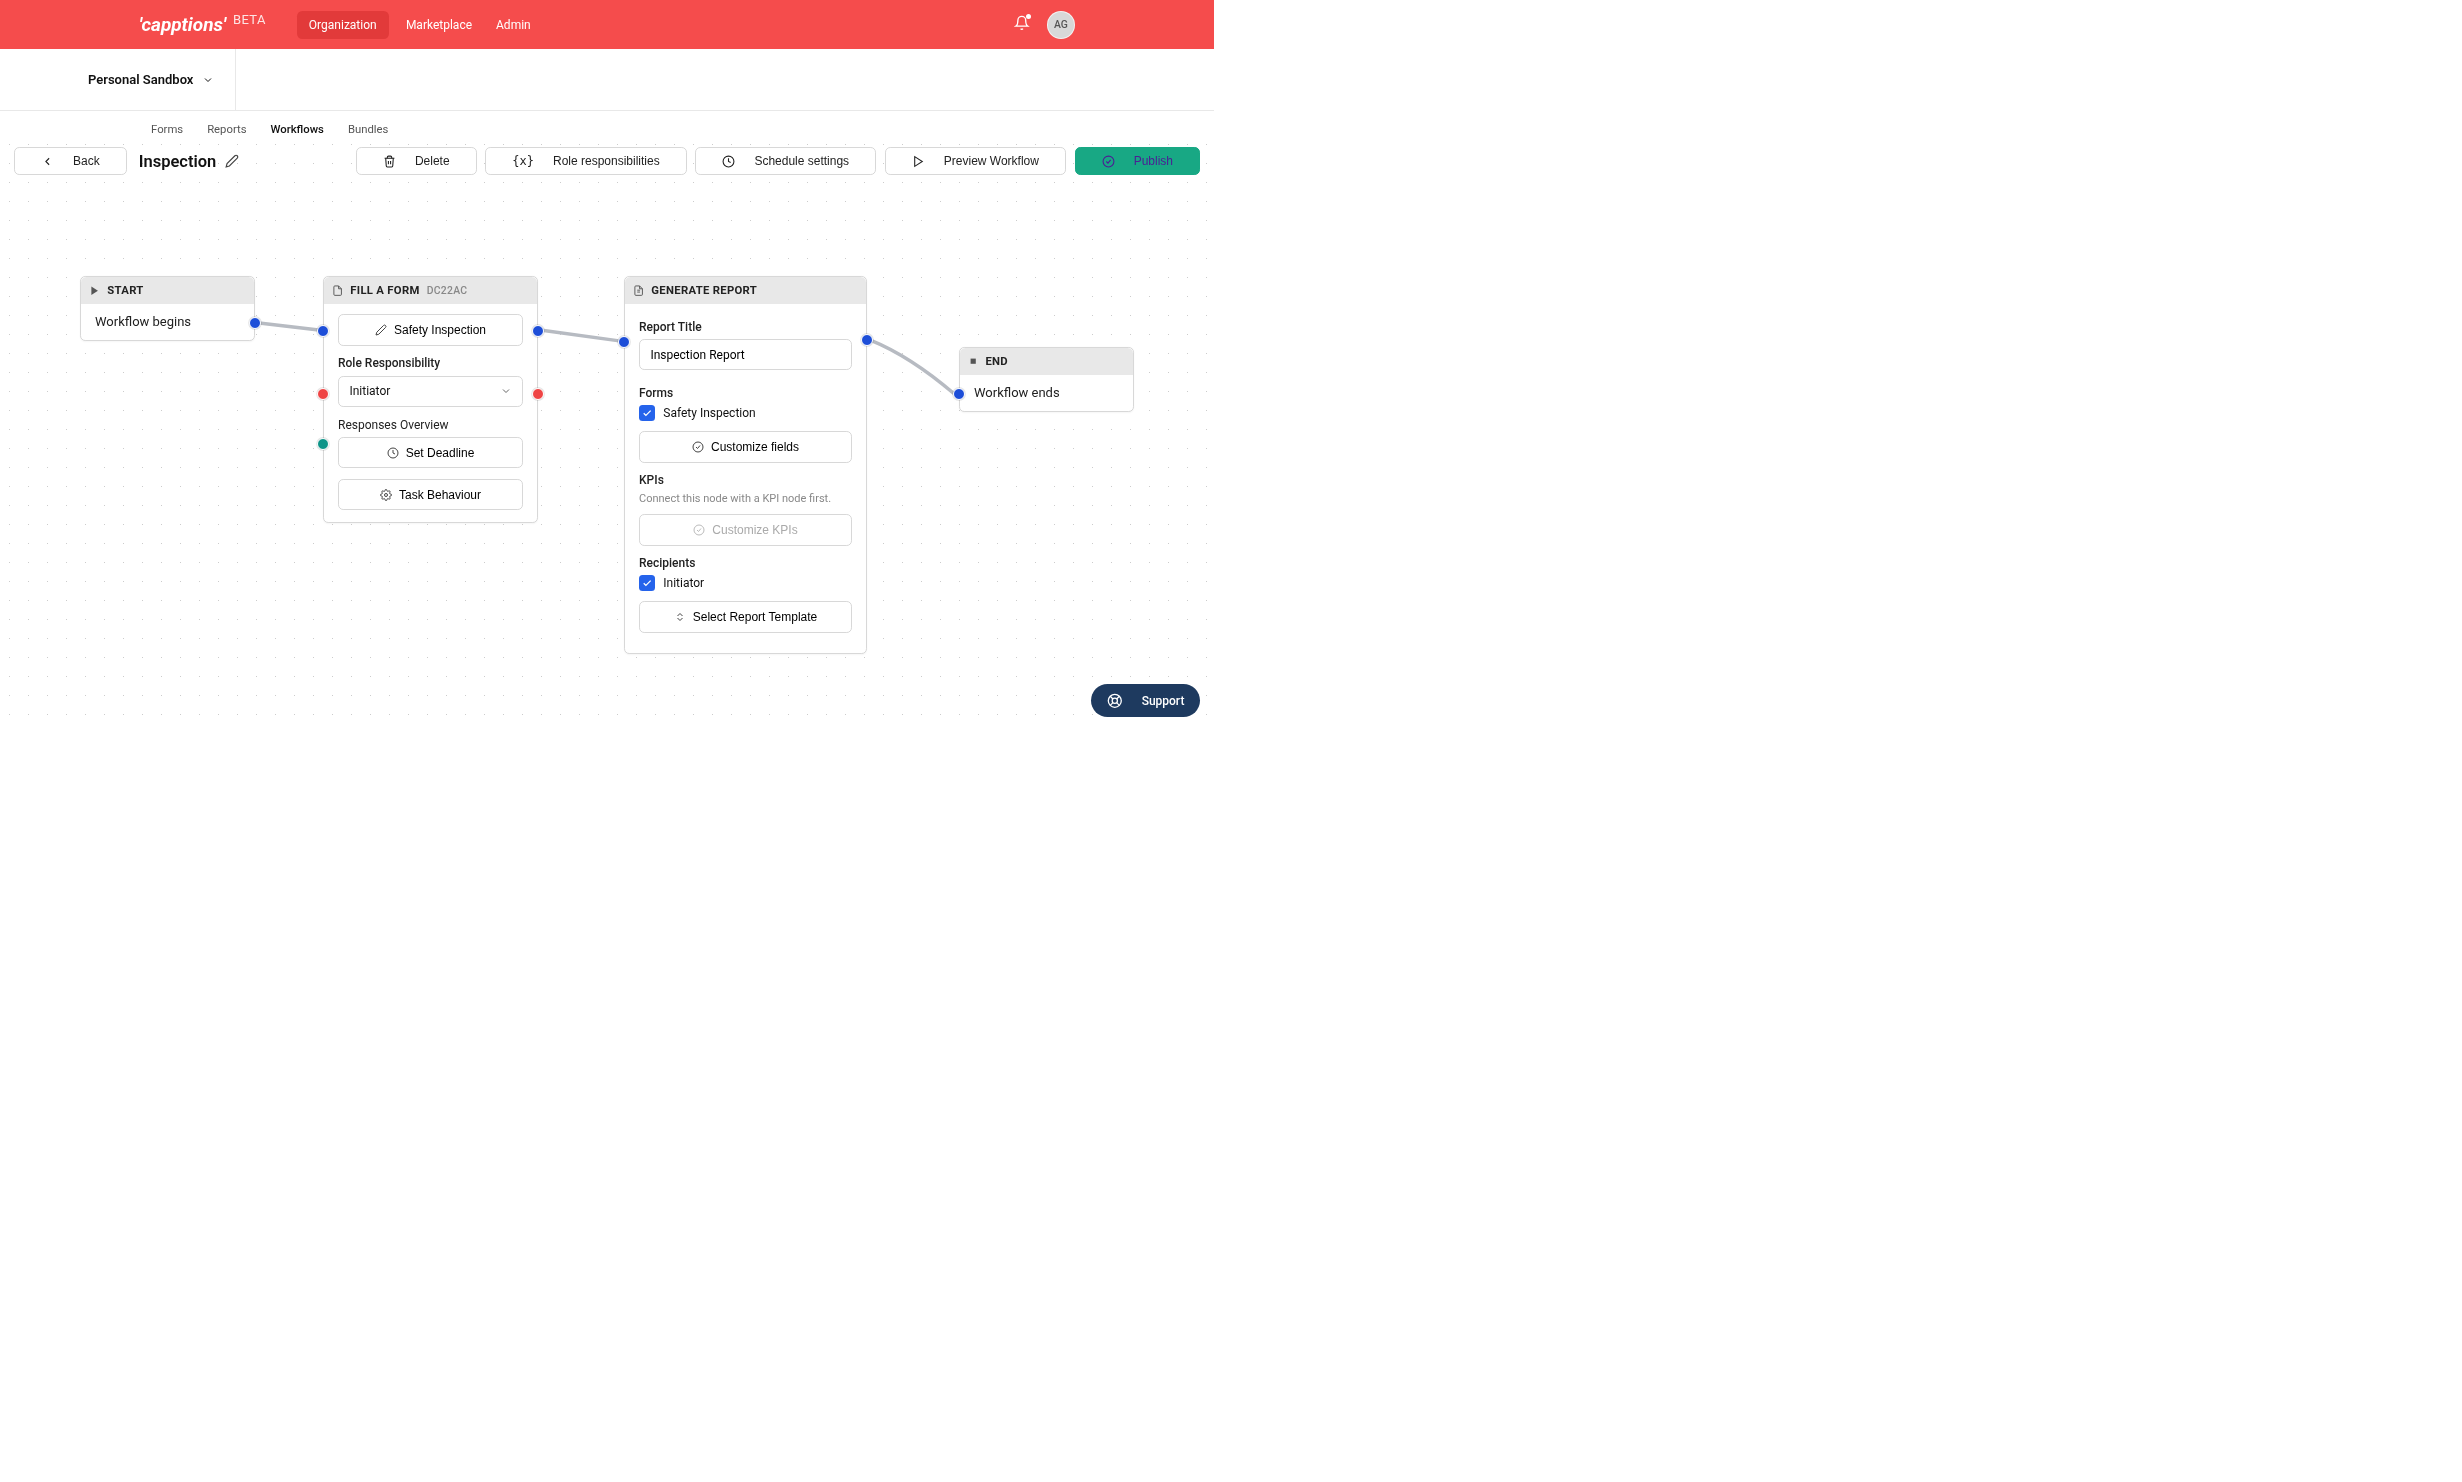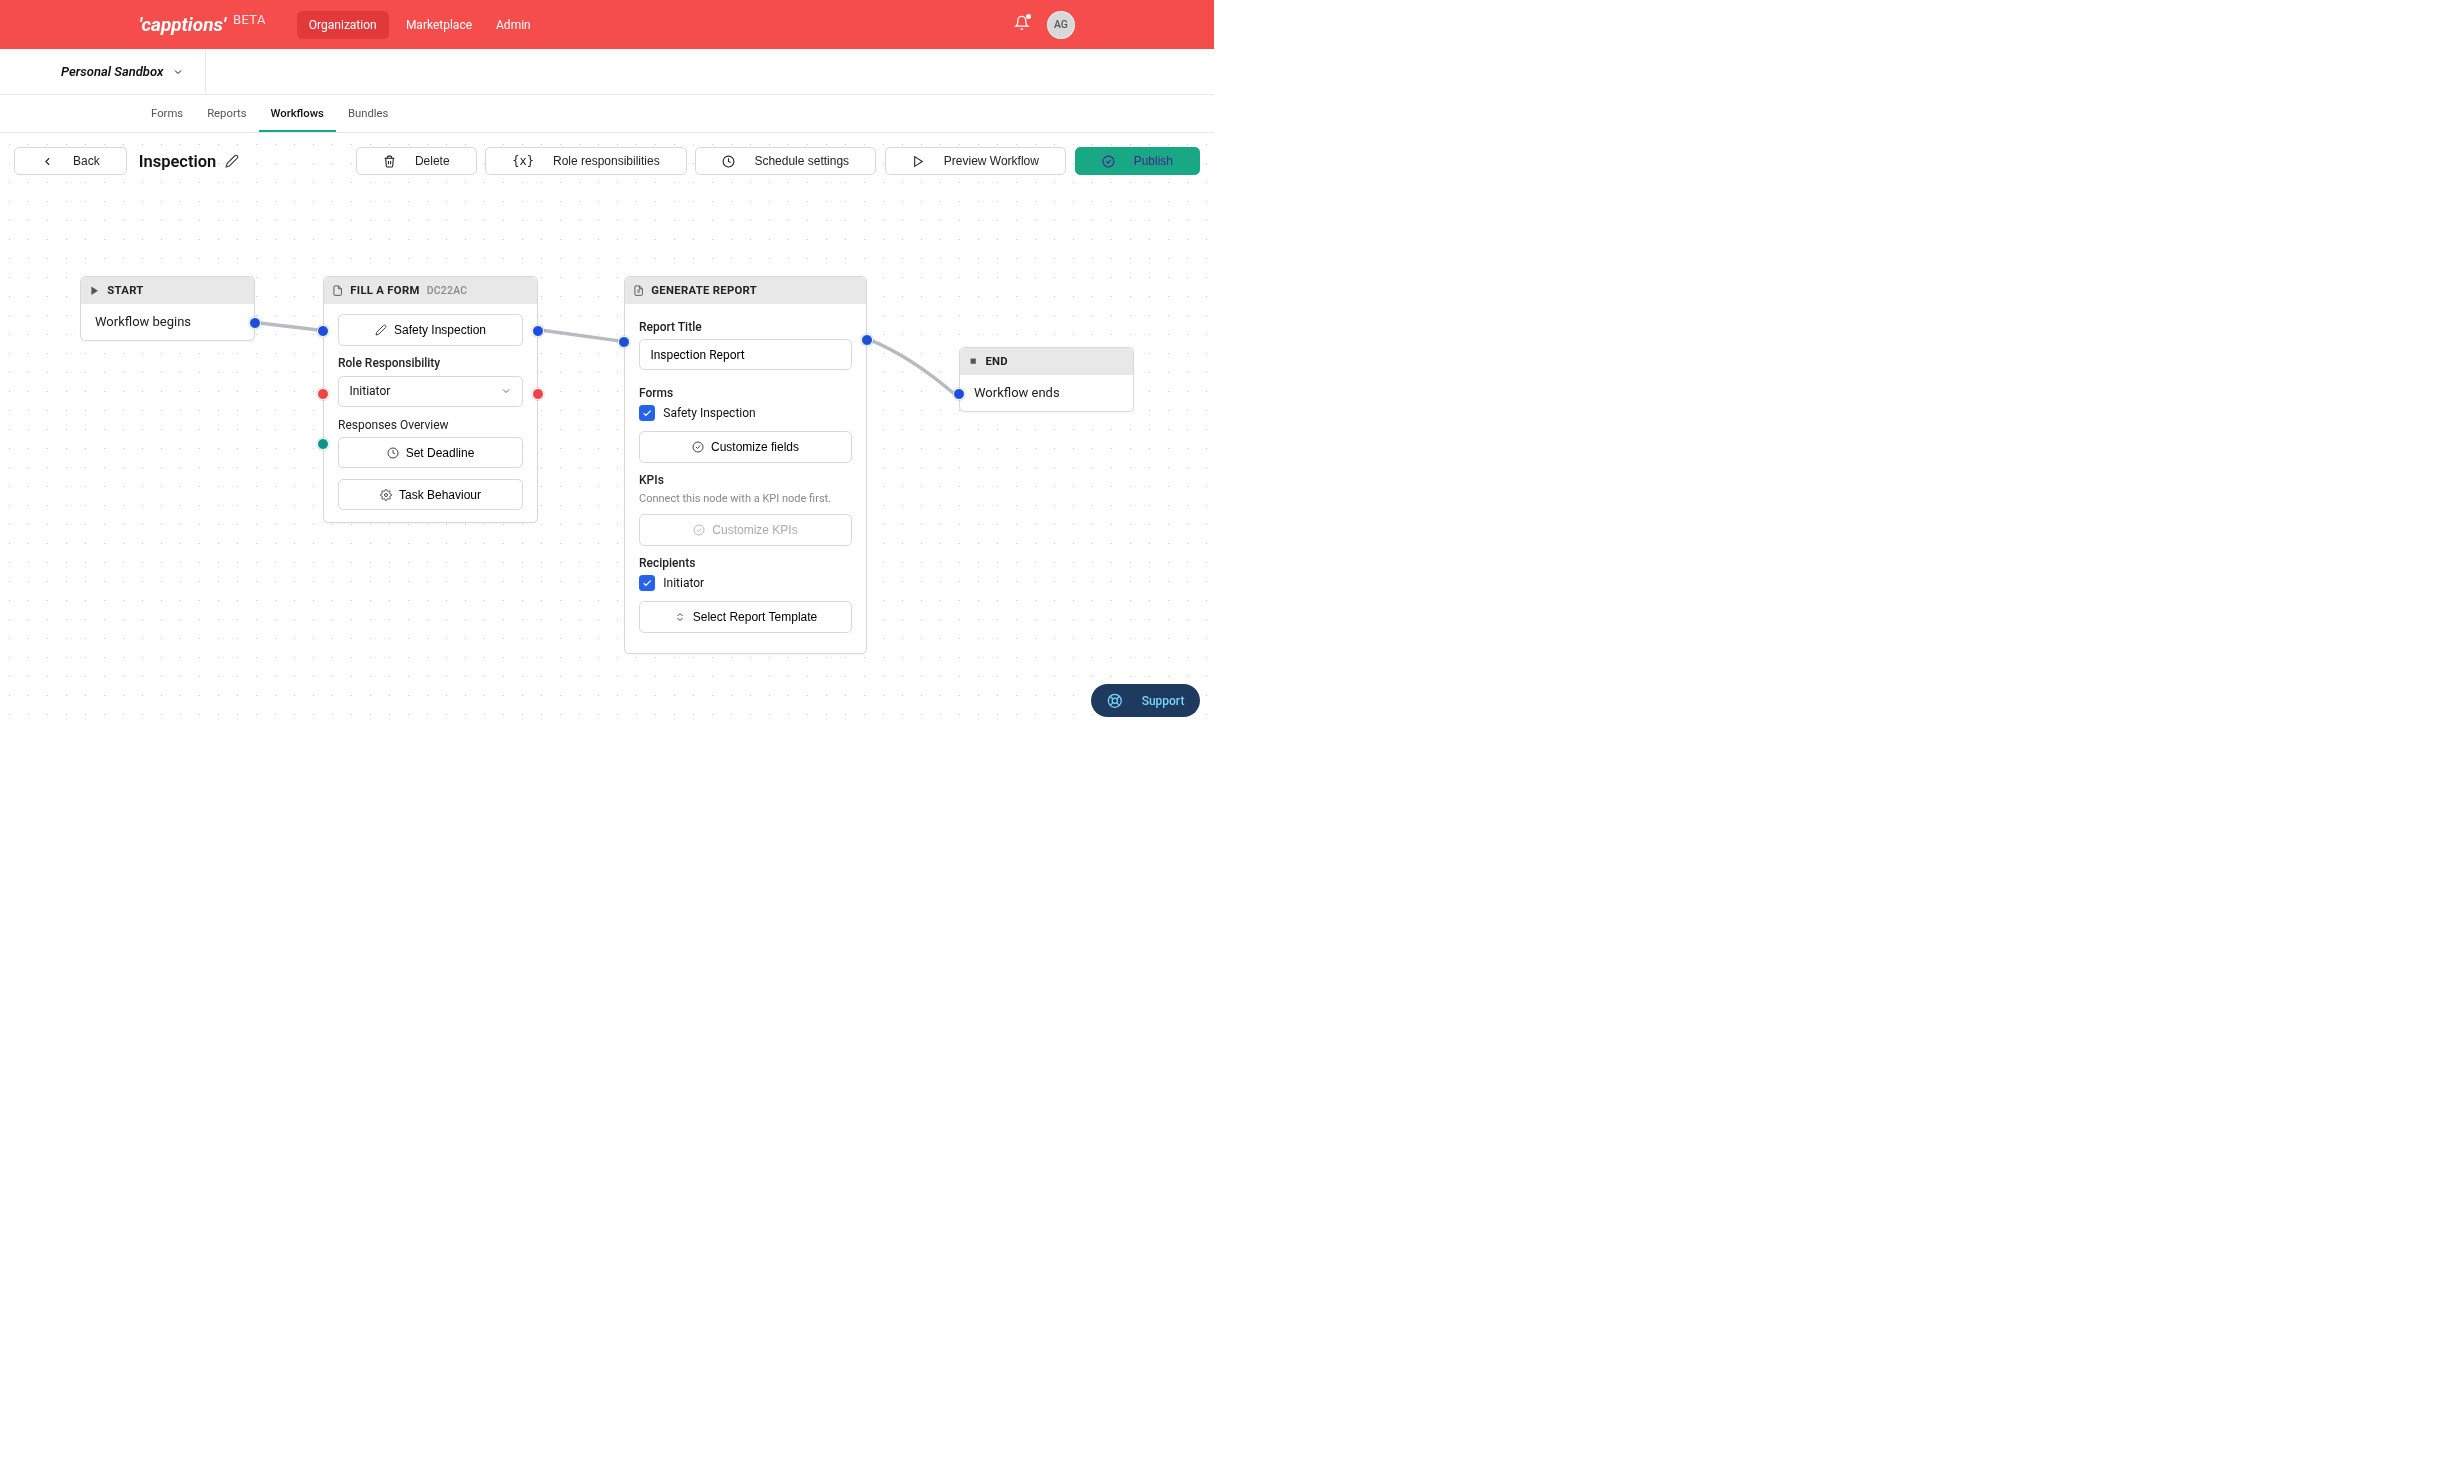--- a/index.html
+++ b/index.html
@@ -10,21 +10,21 @@
 .logo { color: #fff; font-weight: 700; font-size: 19px; font-style: italic; margin-right: 7px; }
 .beta { color: #fff; font-size: 13px; letter-spacing: 0.4px; opacity: 0.85; position: relative; top: -5.2px; margin-right: 31px; }
 .nav-pill { background: #e23a3a; color: #fff; padding: 7px 12px; border-radius: 5.2px; font-size: 12px; margin-right: 5.2px; cursor: pointer; }
 .nav-link { color: #fff; padding: 7px 12px; font-size: 12px; cursor: pointer; }
 .header-right { position: absolute; right: 139px; display: flex; align-items: center; gap: 17.3px; }
 .bell { color: #fff; cursor: pointer; position: relative; }
 .bell::after { content: ''; position: absolute; top: -1.7px; right: -1.7px; width: 5.2px; height: 5.2px; background: #fff; border-radius: 50%; }
 .avatar { width: 28px; height: 28px; border-radius: 50%; background: #d8d8d8; color: #555; display: flex; align-items: center; justify-content: center; font-size: 10.4px; font-weight: 500; cursor: pointer; border: 1.7px solid rgba(255,255,255,0.7); }
 
 
-.header-sub { height: 46px; border-bottom: 0.9px solid #e8e8e8; display: flex; align-items: stretch; padding-left: 61px; font-style: italic; }
+.header-sub { height: 62px; border-bottom: 0.9px solid #e8e8e8; display: flex; align-items: stretch; padding-left: 88px; }
 .workspace-select { display: flex; align-items: center; gap: 8.7px; font-weight: 600; font-size: 13px; padding-right: 21px; border-right: 0.9px solid #e8e8e8; cursor: pointer; }
 .sub-tabs { display: flex; align-items: stretch; margin-left: 21px; }
 .sub-tab { display: flex; align-items: center; padding: 0 15.6px; color: #555; font-size: 12px; cursor: pointer; position: relative; }
 .sub-tab.active { color: #111; font-weight: 500; }
 .sub-tab.active::after { content: ''; position: absolute; bottom: 0; left: 15.6px; right: 15.6px; height: 1.7px; background: #18a884; }
 
 
 .header-sub2 { height: 38px; border-bottom: 0.9px solid #e8e8e8; display: flex; align-items: stretch; padding-left: 139px; }
 .sub2-tabs { display: flex; align-items: stretch; }
 .sub2-tab { display: flex; align-items: center; padding: 0 12px; color: #555; font-size: 11.3px; cursor: pointer; position: relative; }
@@ -62,21 +62,21 @@
 .disabled { color: #aaa; }
 
 
 .port { position: absolute; width: 12px; height: 12px; border-radius: 50%; border: 1.7px solid #fff; box-shadow: 0 0 0 0.9px rgba(0,0,0,0.1); z-index: 5; }
 .port.blue { background: #1d4ed8; }
 .port.red { background: #ef4444; }
 .port.teal { background: #0d9488; }
 svg.edges { position: absolute; top: 0; left: 0; width: 100%; height: 100%; z-index: 0; pointer-events: none; }
 
 
-.support { position: absolute; bottom: 14px; right: 14px; background: #1e3a5f; color: #7dd3fc; padding: 8.7px 15.6px; border-radius: 866px; display: flex; align-items: center; gap: 19px; font-size: 12px; font-weight: 500; cursor: pointer; z-index: 10; }
+.support { position: absolute; bottom: 14px; right: 14px; background: #1e3a5f; color: #ffffff; padding: 8.7px 15.6px; border-radius: 866px; display: flex; align-items: center; gap: 19px; font-size: 12px; font-weight: 500; cursor: pointer; z-index: 10; }
 
 .icon-sm { width: 12px; height: 12px; }
 </style>
 </head>
 <body>
 
 <div class="header-top">
   <span class="logo">'capptions'</span>
   <span class="beta">BETA</span>
   <span class="nav-pill">Organization</span>

